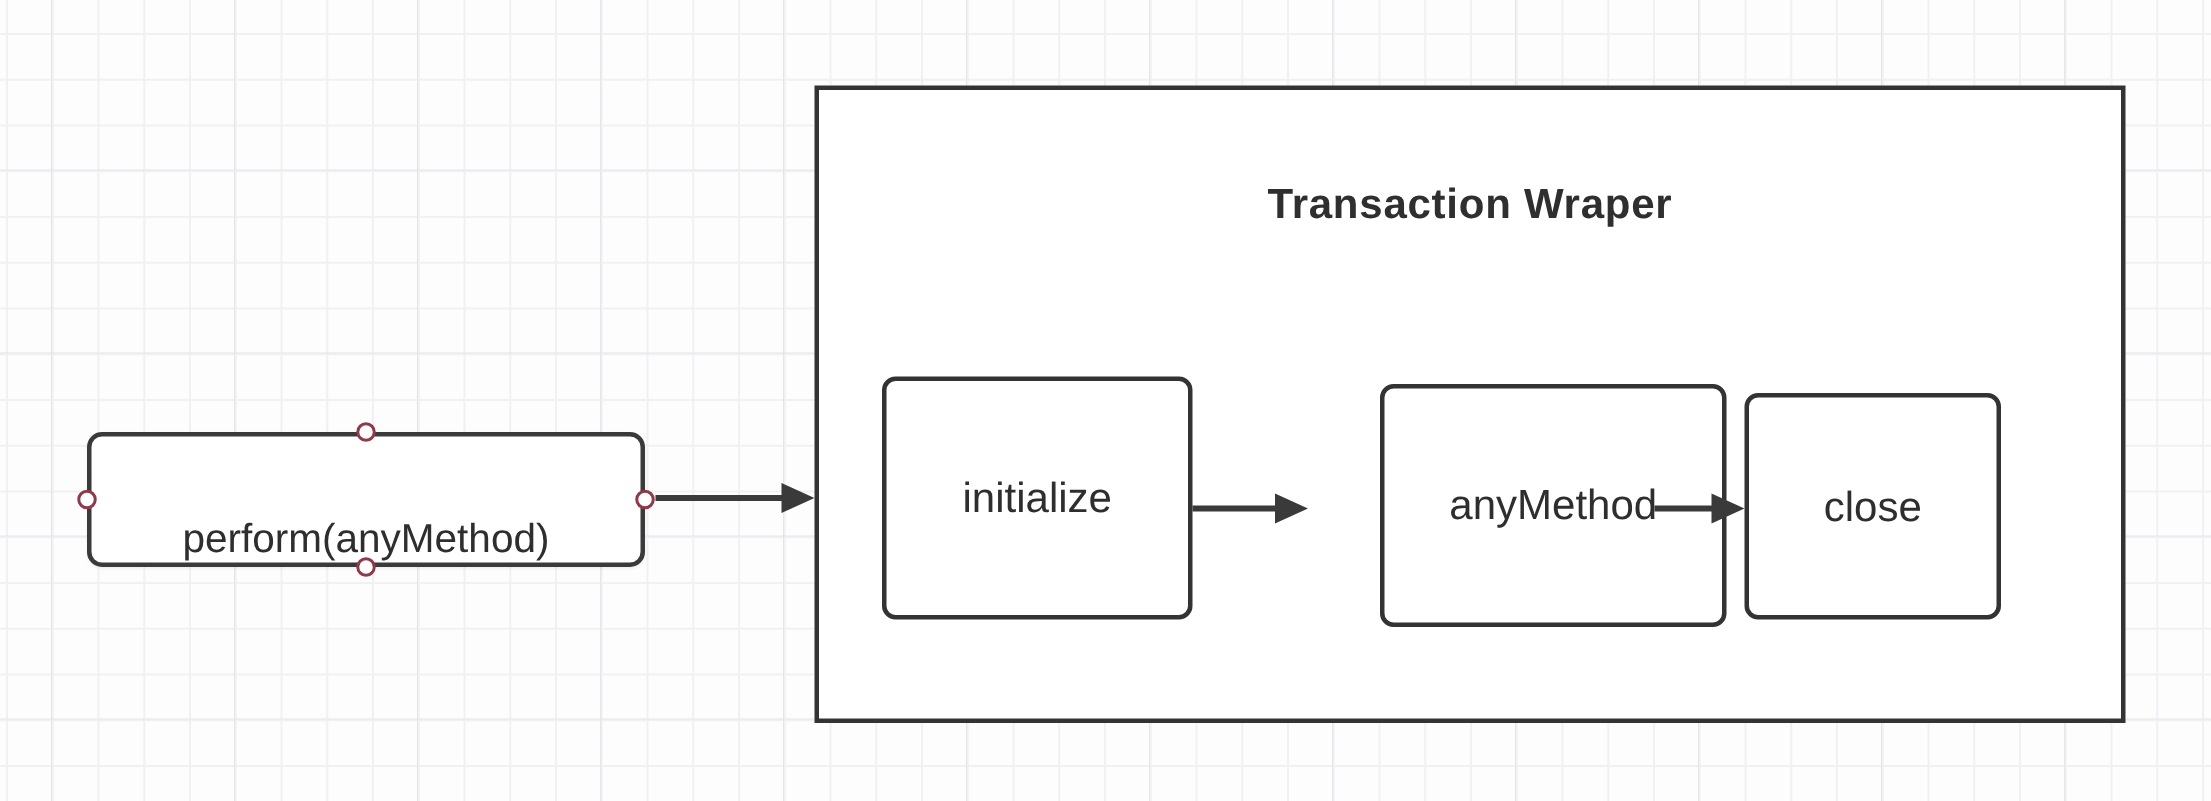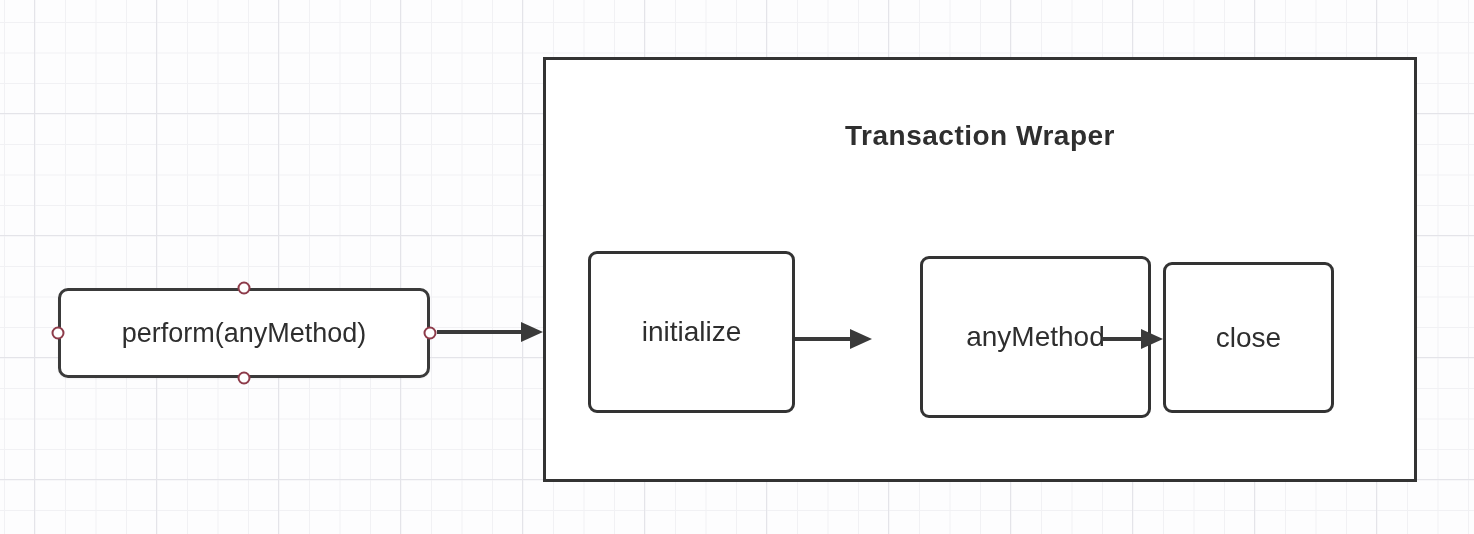--- a/index.html
+++ b/index.html
@@ -60,21 +60,21 @@
   
   .caller-box {
     position: absolute;
     left: 58px; top: 288px;
     width: 372px; height: 90px;
     background: #ffffff;
     border: 3px solid #3a3a3a;
     border-radius: 10px;
     box-sizing: border-box;
     display: flex;
-    align-items: center;
+    align-items: flex-end;
     justify-content: center;
     font-size: 27px;
     color: #2e2e2e;
     box-shadow: 0 1px 2px rgba(0,0,0,0.06);
   }
 
   
   .handle {
     position: absolute;
     width: 13px; height: 13px;

